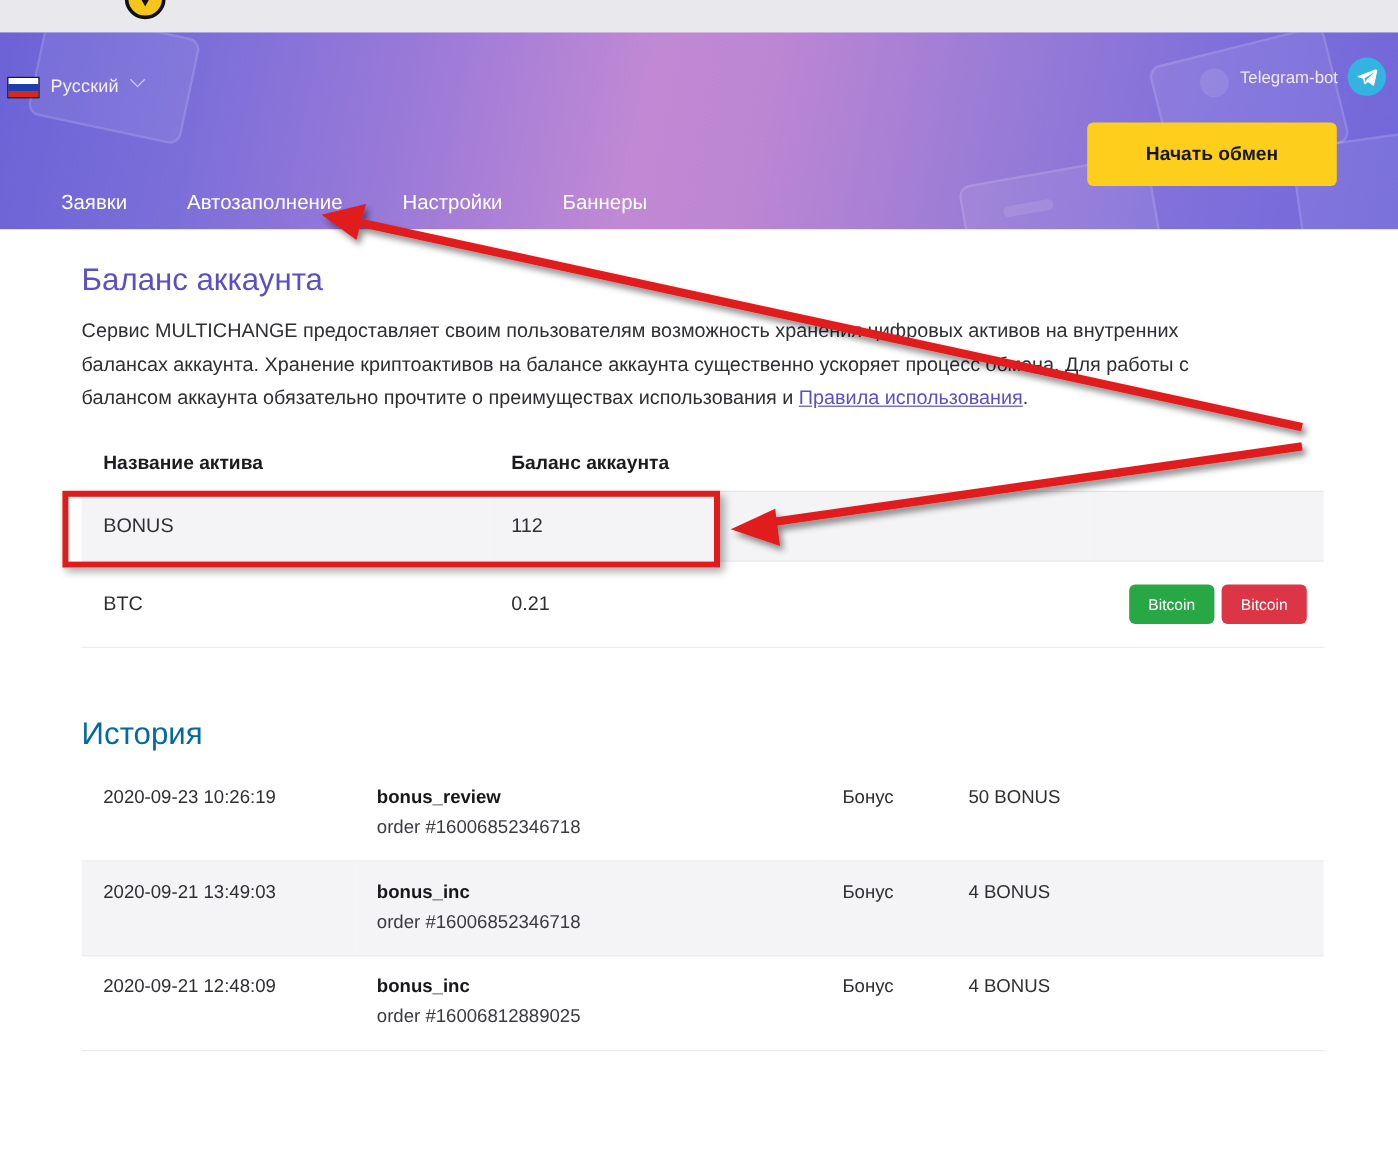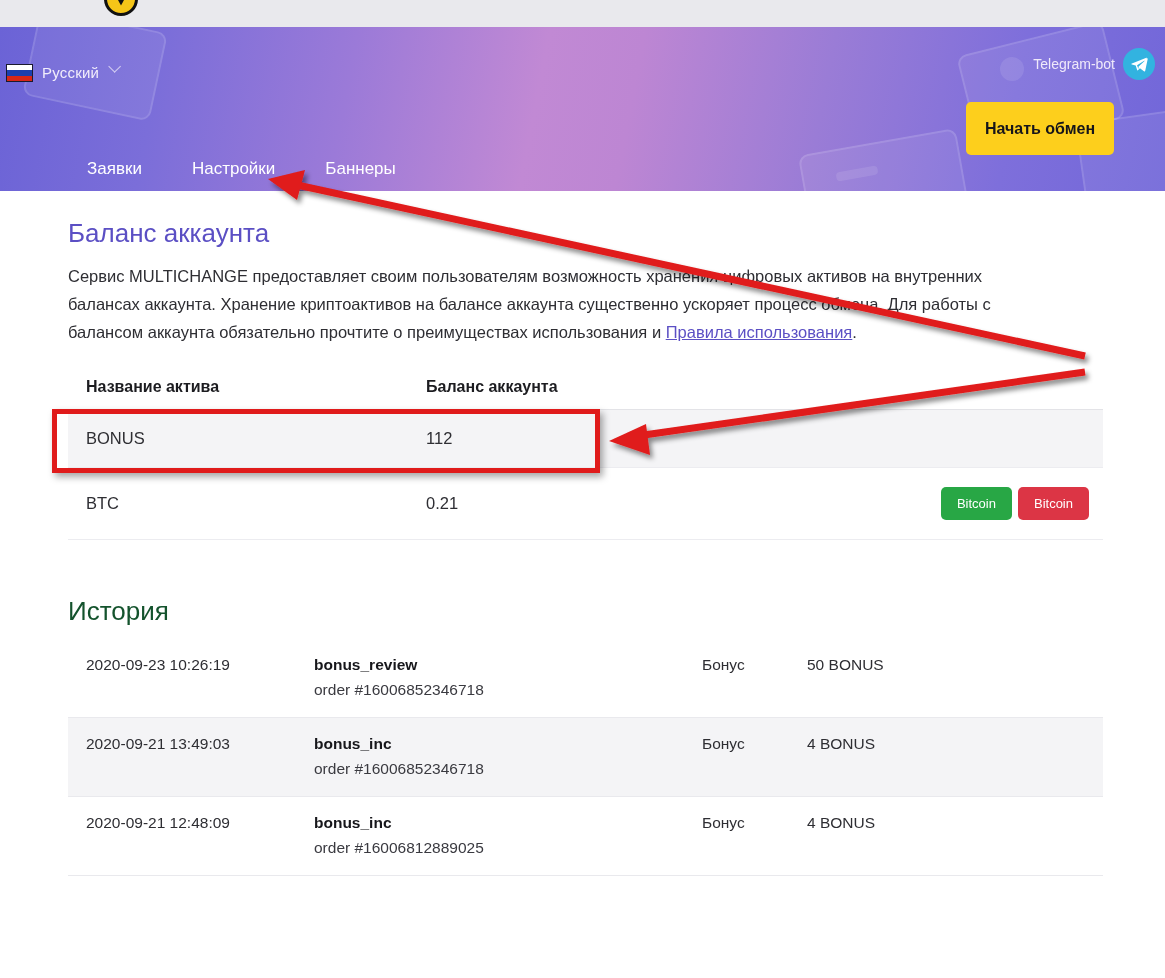--- a/index.html
+++ b/index.html
@@ -130,36 +130,36 @@
     color: #ffffff;
     font-size: 41px;
     font-weight: 300;
     letter-spacing: .3px;
   }
 
   
   .cta {
     position: absolute;
     right: 51px; top: 75px;
-    width: 148px; height: 53px;
+    width: 208px; height: 53px;
     background: #fdcf1c;
     border: none; border-radius: 5px;
     color: #16151a;
     font-family: "Liberation Sans", sans-serif;
     font-size: 16px; font-weight: bold;
     cursor: pointer;
   }
 
   
   .tabs {
     position: absolute;
     left: 0; bottom: 0;
     width: 1165px; height: 44px;
     display: flex; align-items: center;
-    padding-left: 62px;
+    padding-left: 26px;
   }
   .tab {
     height: 44px;
     padding: 0 25px;
     display: flex; align-items: center;
     color: #ffffff;
     font-size: 17px;
     cursor: pointer;
     position: relative;
     white-space: nowrap;
@@ -230,21 +230,21 @@
     font-size: 13px;
     border: none;
     cursor: pointer;
     font-family: "Liberation Sans", sans-serif;
   }
   .btn-green { background: #28a745; margin-right: 6px; }
   .btn-red   { background: #dc3545; }
 
   
   .hist-title {
-    color: #14532d;
+    color: #0369a1;
     font-size: 26px;
     font-weight: 400;
     margin: 56px 0 12px 0;
   }
   .history { width: 1035px; border-collapse: collapse; }
   .history td {
     padding: 17px 0 18px 18px;
     font-size: 15.5px;
     color: #2e2e33;
     vertical-align: top;
@@ -302,20 +302,21 @@
         <path fill="#ffffff" d="M21.5 3.2 2.4 10.6c-1 .4-1 1 0 1.3l4.8 1.5 1.8 5.6c.2.6.5.7 1 .2l2.6-2.4 5 3.7c.9.5 1.5.2 1.7-.9l3-14.1c.3-1.2-.4-1.8-1.8-1.3zM8.9 13.1l9-5.7c.4-.3.8-.1.5.2l-7.5 6.8-.3 3.2-1.7-4.5z"></path>
       </svg>
     </span>
   </div>
 
 
   <button class="cta">Начать обмен</button>
 
   <nav class="tabs">
     <div class="tab">Заявки</div>
+    <div class="tab">Автозаполнение</div>
     <div class="tab">Настройки</div>
     <div class="tab">Баннеры</div>
   </nav>
 </div>
 
 <div class="main">
 
   <h2 class="sec-title">Баланс аккаунта</h2>
 
   <p class="intro">

